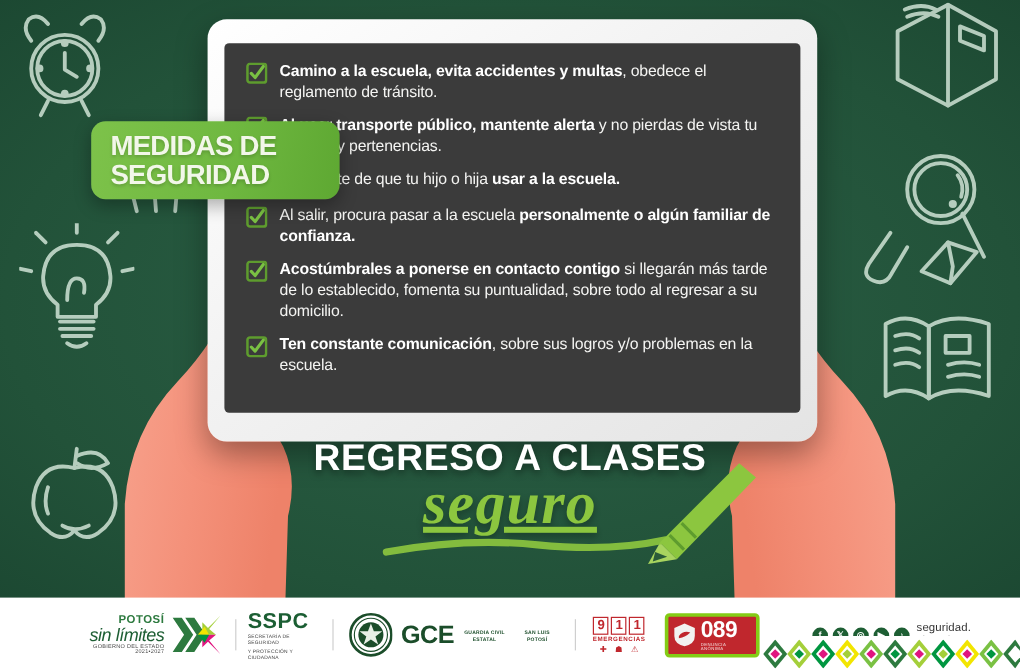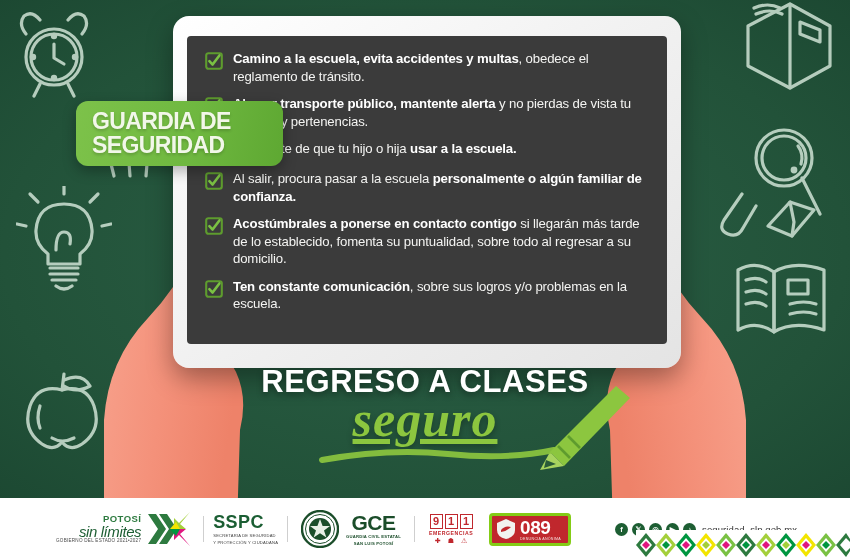--- a/index.html
+++ b/index.html
@@ -282,21 +282,21 @@
               <path d="M4.4 9.2 L7.6 12.6 L14.4 3.4" fill="none" stroke="#7ac143" stroke-width="2.6" stroke-linecap="round" stroke-linejoin="round"></path>
             </svg>
             <div class="tip-text"><b>Ten constante comunicación</b><span>, sobre sus logros y/o problemas en la escuela.</span></div>
           </div>
         </div>
     </div>
   </div>
 
   <div id="badge">
     <div class="btxt">
-      <div>GUARDIA DE</div>
+      <div>MEDIDAS DE</div>
       <div>SEGURIDAD</div>
     </div>
   </div>
 
   <div id="headline">
     <div class="l1">REGRESO A CLASES</div>
     <div class="l2">seguro</div>
   </div>
 
   <svg style="position:absolute;left:506px;top:380px;" width="130" height="92" viewBox="0 0 130 92">
@@ -340,21 +340,21 @@
 
     <div class="fsep"></div>
 
     <svg width="38" height="38" viewBox="0 0 38 38" style="margin-left:4px;">
       <circle cx="19" cy="19" r="18" fill="none" stroke="#1b4d2a" stroke-width="2.4"></circle>
       <circle cx="19" cy="19" r="14.5" fill="none" stroke="#1b4d2a" stroke-width="1"></circle>
       <circle cx="19" cy="19" r="11" fill="#1b4d2a"></circle>
       <path d="M19 9 L21.6 16 L29 16 L23 20.4 L25.4 27.5 L19 23.2 L12.6 27.5 L15 20.4 L9 16 L16.4 16 Z" fill="#e8efe6"></path>
     </svg>
 
-    <div class="flogo gce-txt" style="margin-left:7px;flex-direction:column;align-items:center;">
+    <div class="flogo gce-txt" style="margin-left:7px;flex-direction:row;align-items:center;">
       <div class="g1">GCE</div>
       <div class="g2">GUARDIA CIVIL ESTATAL</div>
       <div class="g2">SAN LUIS POTOSÍ</div>
     </div>
 
     <div class="fsep" style="margin-left:13px;"></div>
 
     <div class="nine" style="margin-left:5px;">
       <div class="nine-row">
         <div class="nine-d">9</div>

